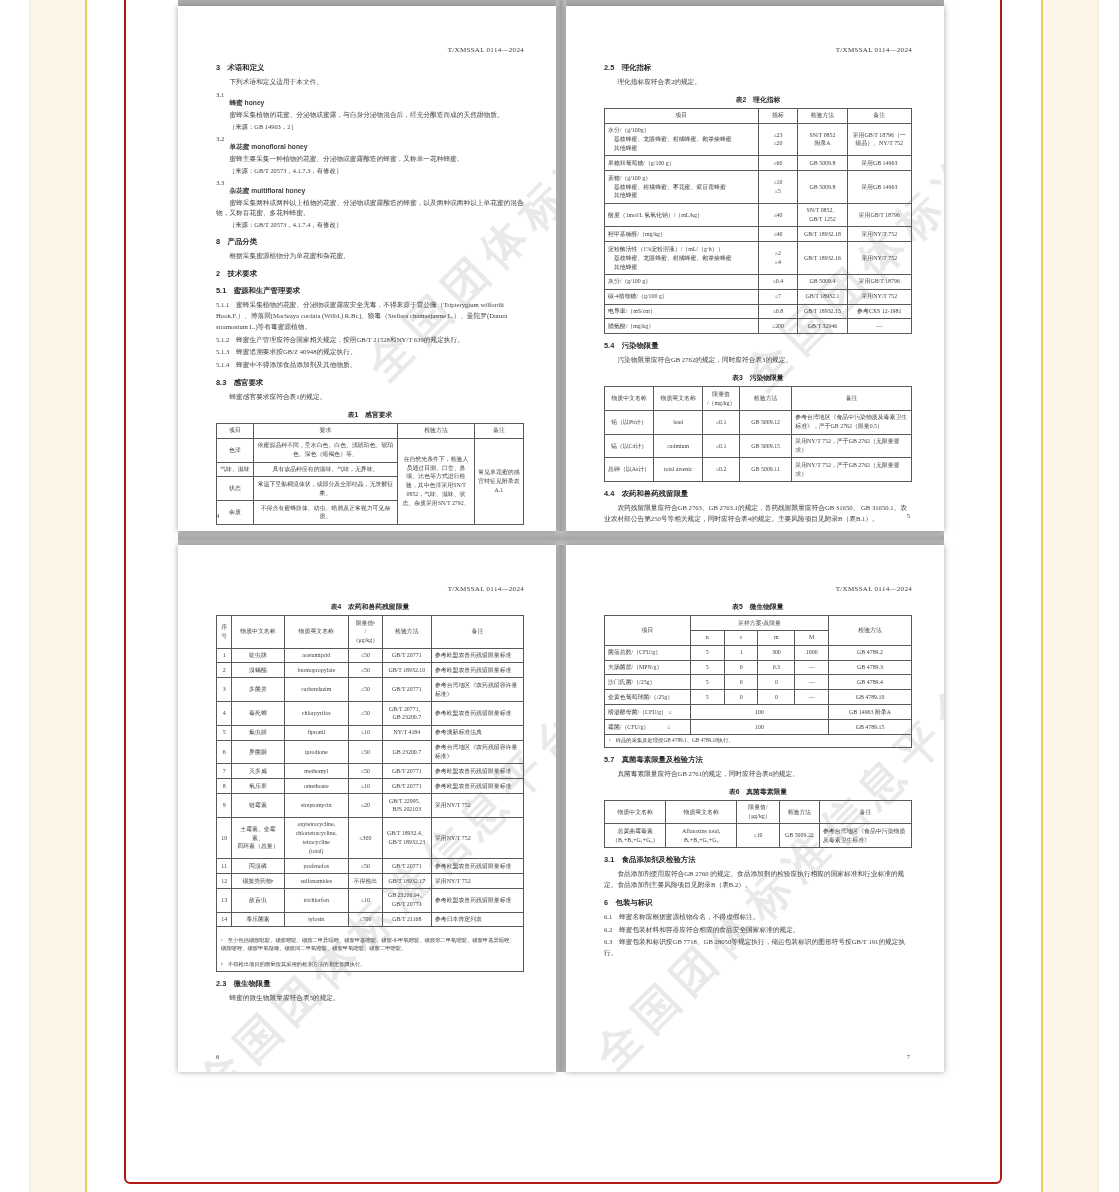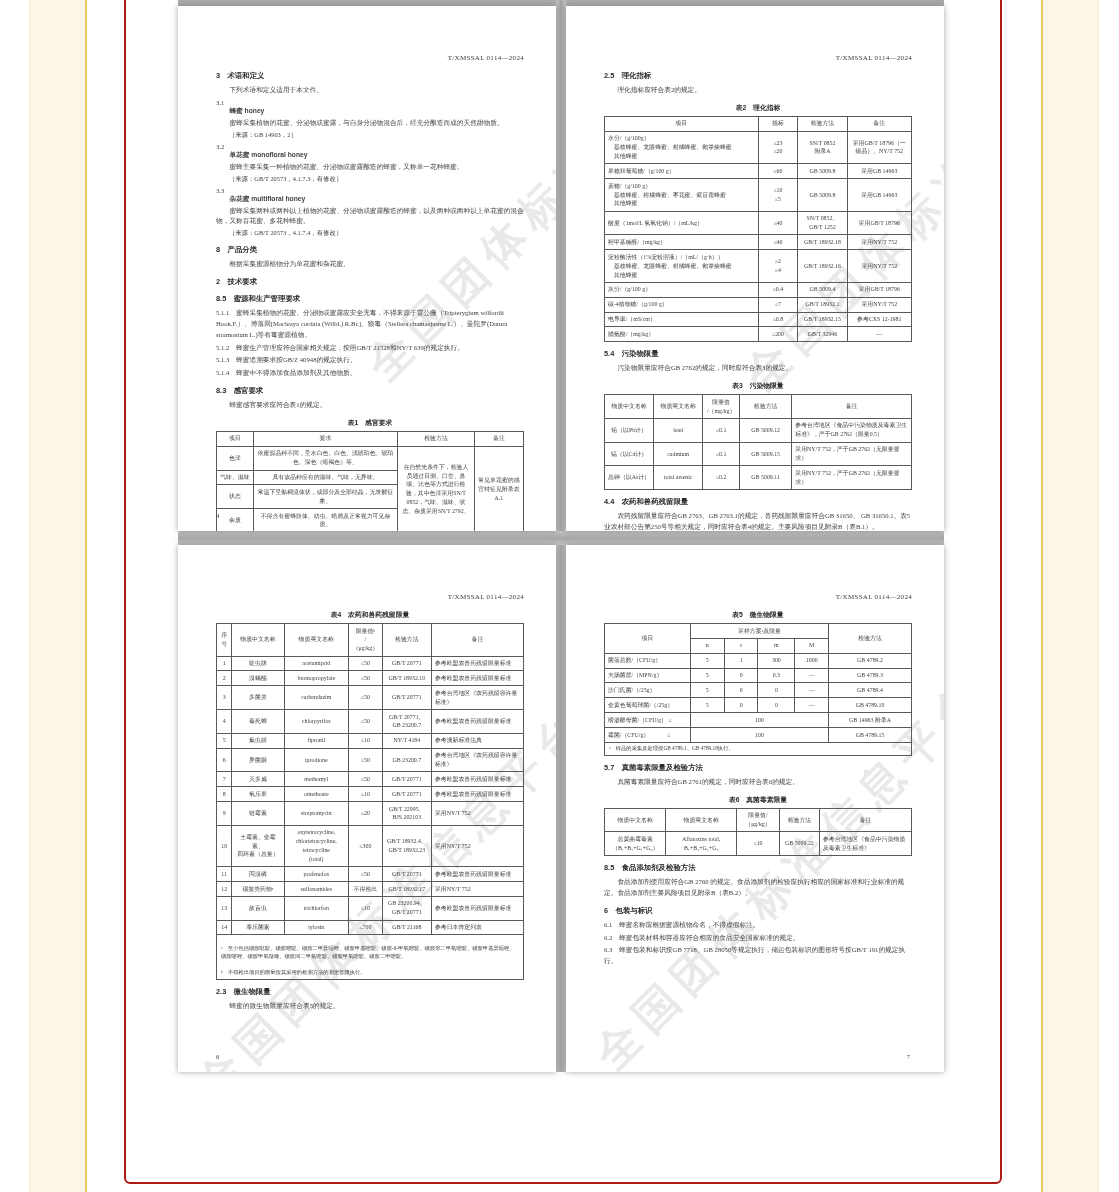--- a/index.html
+++ b/index.html
@@ -17,21 +17,21 @@
   .page{position:absolute;width:378px;background:#fff;box-shadow:0 0 6px rgba(105,105,105,.6);overflow:hidden;}
   #page1{left:178px;top:6px;height:525px;}
   #page2{left:566px;top:6px;height:525px;}
   #page3{left:178px;top:545px;height:527px;}
   #page4{left:566px;top:545px;height:527px;}
   .page-inner{position:relative;box-sizing:border-box;height:100%;padding:40px 32px 0 38px;color:#3e3e3e;}
   .wm{position:absolute;color:rgba(145,145,145,.20);font-family:"Liberation Sans","DejaVu Sans",sans-serif;
       font-weight:bold;font-size:44px;letter-spacing:9px;white-space:nowrap;
       transform:rotate(-45deg);pointer-events:none;z-index:0;}
   .content{position:relative;z-index:1;}
-  .doc-header{text-align:right;font-size:7px;letter-spacing:.3px;color:#3a3a3a;margin:8px 0 9px 0;}
+  .doc-header{text-align:right;font-size:7px;letter-spacing:.3px;color:#3a3a3a;margin:0 0 9px 0;}
   .h1{font-family:"Liberation Sans","DejaVu Sans",sans-serif;font-weight:bold;font-size:7.4px;
       color:#2b2b2b;margin:7px 0 4px 0;}
   .para{font-size:6.7px;line-height:1.62;margin:2px 0;text-indent:2em;}
   .para.flush{text-indent:0;}
   .term-no{font-size:6.7px;margin:3px 0 0 0;}
   .term-name{font-family:"Liberation Sans","DejaVu Sans",sans-serif;font-weight:bold;
       font-size:6.7px;margin:1px 0 1px 2em;}
   .term-src{font-size:6.4px;margin:0 0 1px 2em;}
   .tbl-title{font-family:"Liberation Sans","DejaVu Sans",sans-serif;font-weight:bold;
       font-size:6.8px;text-align:center;margin:7px 0 3px 0;color:#2b2b2b;}
@@ -80,21 +80,21 @@
           <div>
             <div class="term-no">3.3</div>
             <div class="term-name">杂花蜜  multifloral honey</div>
             <div class="para">蜜蜂采集两种或两种以上植物的花蜜、分泌物或蜜露酿造的蜂蜜，以及两种或两种以上单花蜜的混合物，又称百花蜜、多花种蜂蜜。</div>
             <div class="term-src">［来源：GB/T 20573，4.1.7.4，有修改］</div>
           </div>
         </div>
       <div class="h1">8　产品分类</div>
       <div class="para">根据采集蜜源植物分为单花蜜和杂花蜜。</div>
       <div class="h1">2　技术要求</div>
-      <div class="h1">8.5　蜜源和生产管理要求</div>
+      <div class="h1">5.1　蜜源和生产管理要求</div>
       <div>
 
           <div class="para flush">5.1.1　蜜蜂采集植物的花蜜、分泌物或蜜露应安全无毒，不得来源于雷公藤（Tripterygium wilfordii Hook.F.）、博落回[Macleaya cordata (Willd.) R.Br.]、狼毒（Stellera chamaejasme L.）、曼陀罗(Datura stramonium L.)等有毒蜜源植物。</div>
 
           <div class="para flush">5.1.2　蜂蜜生产管理应符合国家相关规定，按照GB/T 21528和NY/T 639的规定执行。</div>
 
           <div class="para flush">5.1.3　蜂蜜追溯要求按GB/Z 40948的规定执行。</div>
 
           <div class="para flush">5.1.4　蜂蜜中不得添加食品添加剂及其他物质。</div>
         </div>
@@ -551,21 +551,21 @@
               <td>总黄曲霉毒素
 （B₁+B₂+G₁+G₂）</td>
               <td>Aflatoxins total,
 B₁+B₂+G₁+G₂</td>
               <td>≤10</td>
               <td>GB 5009.22</td>
               <td class="al">参考台湾地区《食品中污染物质及毒素卫生标准》</td>
             </tr>
           </tbody>
       </table>
-      <div class="h1">8.5　食品添加剂及检验方法</div>
+      <div class="h1">3.1　食品添加剂及检验方法</div>
       <div class="para">食品添加剂使用应符合GB 2760 的规定。食品添加剂的检验应执行相应的国家标准和行业标准的规定。食品添加剂主要风险项目见附录B（表B.2）。</div>
       <div class="h1">6　包装与标识</div>
       <div>
 
           <div class="para flush">6.1　蜂蜜名称应根据蜜源植物命名，不得虚假标注。</div>
 
           <div class="para flush">6.2　蜂蜜包装材料和容器应符合相应的食品安全国家标准的规定。</div>
 
           <div class="para flush">6.3　蜂蜜包装和标识按GB 7718、GB 28050等规定执行，储运包装标识的图形符号按GB/T 191的规定执行。</div>
         </div>

